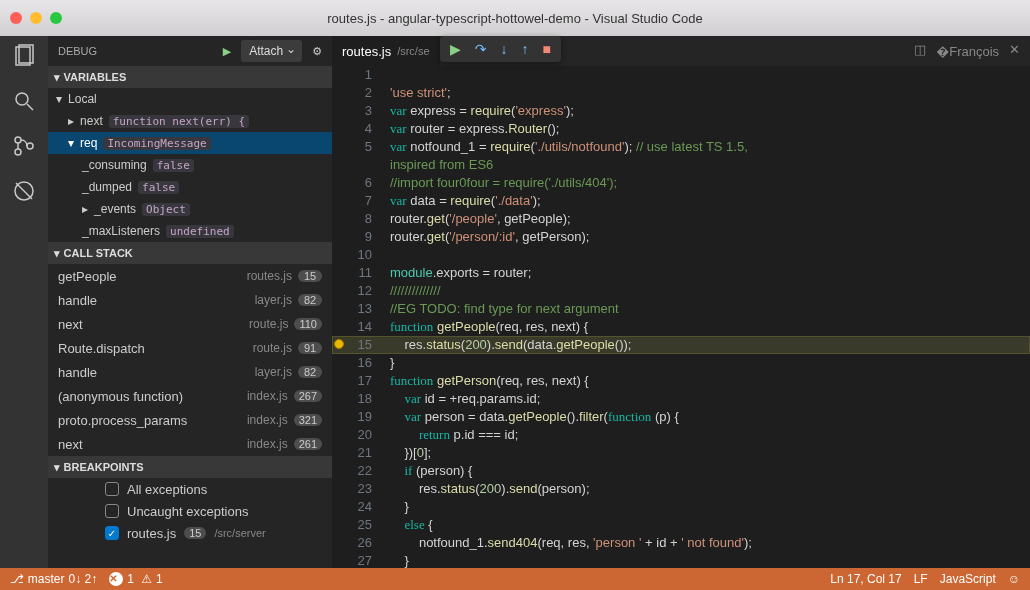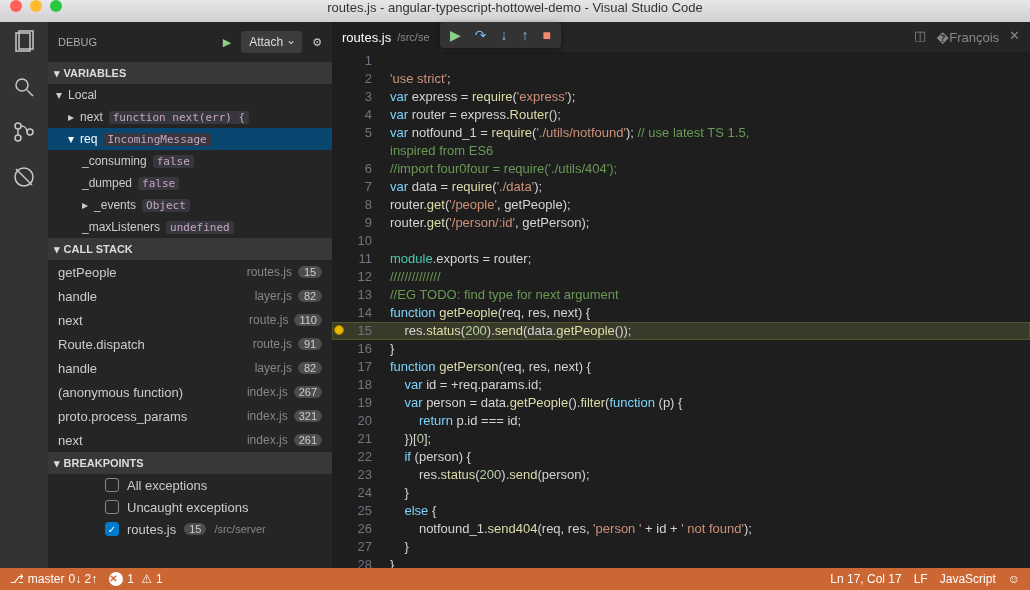--- a/index.html
+++ b/index.html
@@ -1,36 +1,36 @@
 <!DOCTYPE html>
 <html><head>
 <meta charset="utf-8">
 <style>
 * { margin:0; padding:0; box-sizing:border-box; font-family: -apple-system, "Segoe UI", sans-serif; }
 body { background:#1e1e1e; color:#ccc; width:1030px; height:590px; overflow:hidden; font-size:13px; }
 .window { display:flex; flex-direction:column; height:100%; }
 
 
-.titlebar { height:22px; background:linear-gradient(#e8e6e8,#d1cfd1); display:flex; position:relative; color:#333; }
+.titlebar { height:36px; background:linear-gradient(#e8e6e8,#d1cfd1); display:flex; align-items:center; position:relative; color:#333; }
 .traffic { display:flex; gap:8px; padding-left:10px; }
 .dot { width:12px; height:12px; border-radius:50%; }
 .red{background:#ff5f57;} .yellow{background:#ffbd2e;} .green{background:#28c940;}
 .titlebar .title { position:absolute; left:0; right:0; text-align:center; font-size:13px; color:#333; }
 
 
 .main { flex:1; display:flex; min-height:0; }
 
 
 .activity { width:48px; background:#333333; display:flex; flex-direction:column; align-items:center; padding-top:8px; gap:18px; }
 .activity svg { width:24px; height:24px; fill:none; stroke:#c8c8c8; stroke-width:1.5; }
 .activity .act { cursor:pointer; }
 
 
 .sidebar { width:284px; background:#252526; color:#ccc; display:flex; flex-direction:column; overflow:hidden; }
-.side-head { height:40px; display:flex; align-items:center; padding:0 10px; font-size:11px; color:#aaa; gap:10px; }
+.side-head { height:30px; display:flex; align-items:center; padding:0 10px; font-size:11px; color:#aaa; gap:10px; }
 .side-head .spacer { flex:1; }
 .play-icon { color:#89d185; }
 .dbg-select { background:#3c3c3c; color:#ddd; border:none; height:22px; padding:0 18px 0 8px; font-size:12px; border-radius:3px; appearance:none; position:relative; }
 .select-wrap { position:relative; }
 .select-wrap::after { content:"⌄"; position:absolute; right:6px; top:2px; color:#ccc; font-size:12px; pointer-events:none;}
 .gear { color:#ccc; cursor:pointer; }
 
 .section-hdr { background:#383838; height:22px; display:flex; align-items:center; padding-left:6px; font-size:11px; font-weight:bold; color:#ddd; cursor:pointer; gap:4px;}
 .tree { font-family: Menlo, Consolas, monospace; font-size:12px; }
 .row { height:22px; display:flex; align-items:center; padding-left:8px; gap:6px; cursor:pointer; }
@@ -57,21 +57,21 @@
 .dbg-toolbar { position:absolute; left:108px; top:0; height:26px; background:#333; border-radius:4px; display:flex; align-items:center; gap:14px; padding:0 10px; box-shadow:0 2px 6px rgba(0,0,0,.4); }
 .dbg-toolbar span { cursor:pointer; font-size:14px;}
 .tb-play{color:#89d185;} .tb-step{color:#75beff;} .tb-stop{color:#f48771;}
 .ed-actions { margin-left:auto; display:flex; gap:10px; padding-right:10px; color:#888;}
 
 .code { flex:1; overflow:auto; font-family:Menlo,Consolas,monospace; font-size:13px; line-height:18px; position:relative; }
 .codeline { display:flex; height:18px; white-space:pre; }
 .codeline.hl { background:#3a3a2a; box-shadow:inset 0 0 0 1px #53532e;}
 .gutter { width:58px; text-align:right; padding-right:18px; color:#6e7681; user-select:none; position:relative;}
 .bpmark { position:absolute; left:2px; top:3px; width:10px; height:10px; background:#e6b800; border-radius:50%; border:1px solid #a87b00;}
-.tok-kw{color:#7dd3fc;} .tok-str{color:#ce9178;} .tok-fn{color:#dcdcaa;} .tok-num{color:#b5cea8;} .tok-cm{color:#6a9955;} .tok-id{color:#d4d4d4;} .tok-type{color:#4ec9b0;}
+.tok-kw{color:#14b8a6;font-family:Liberation Serif, serif;} .tok-str{color:#ce9178;} .tok-fn{color:#dcdcaa;} .tok-num{color:#b5cea8;} .tok-cm{color:#6a9955;} .tok-id{color:#d4d4d4;} .tok-type{color:#4ec9b0;}
 
 
 .status { height:22px; background:#cc6633; color:#fff; display:flex; align-items:center; font-size:12px; padding:0 10px; gap:12px; }
 .status .spacer{flex:1;}
 .status span { display:inline-flex; align-items:center; gap:4px;}
 .circ { display:inline-block; width:14px; height:14px; border-radius:50%; background:#fff; color:#cc6633; text-align:center; font-size:10px; line-height:14px; font-weight:bold;}
 </style>
 </head>
 <body>
 

